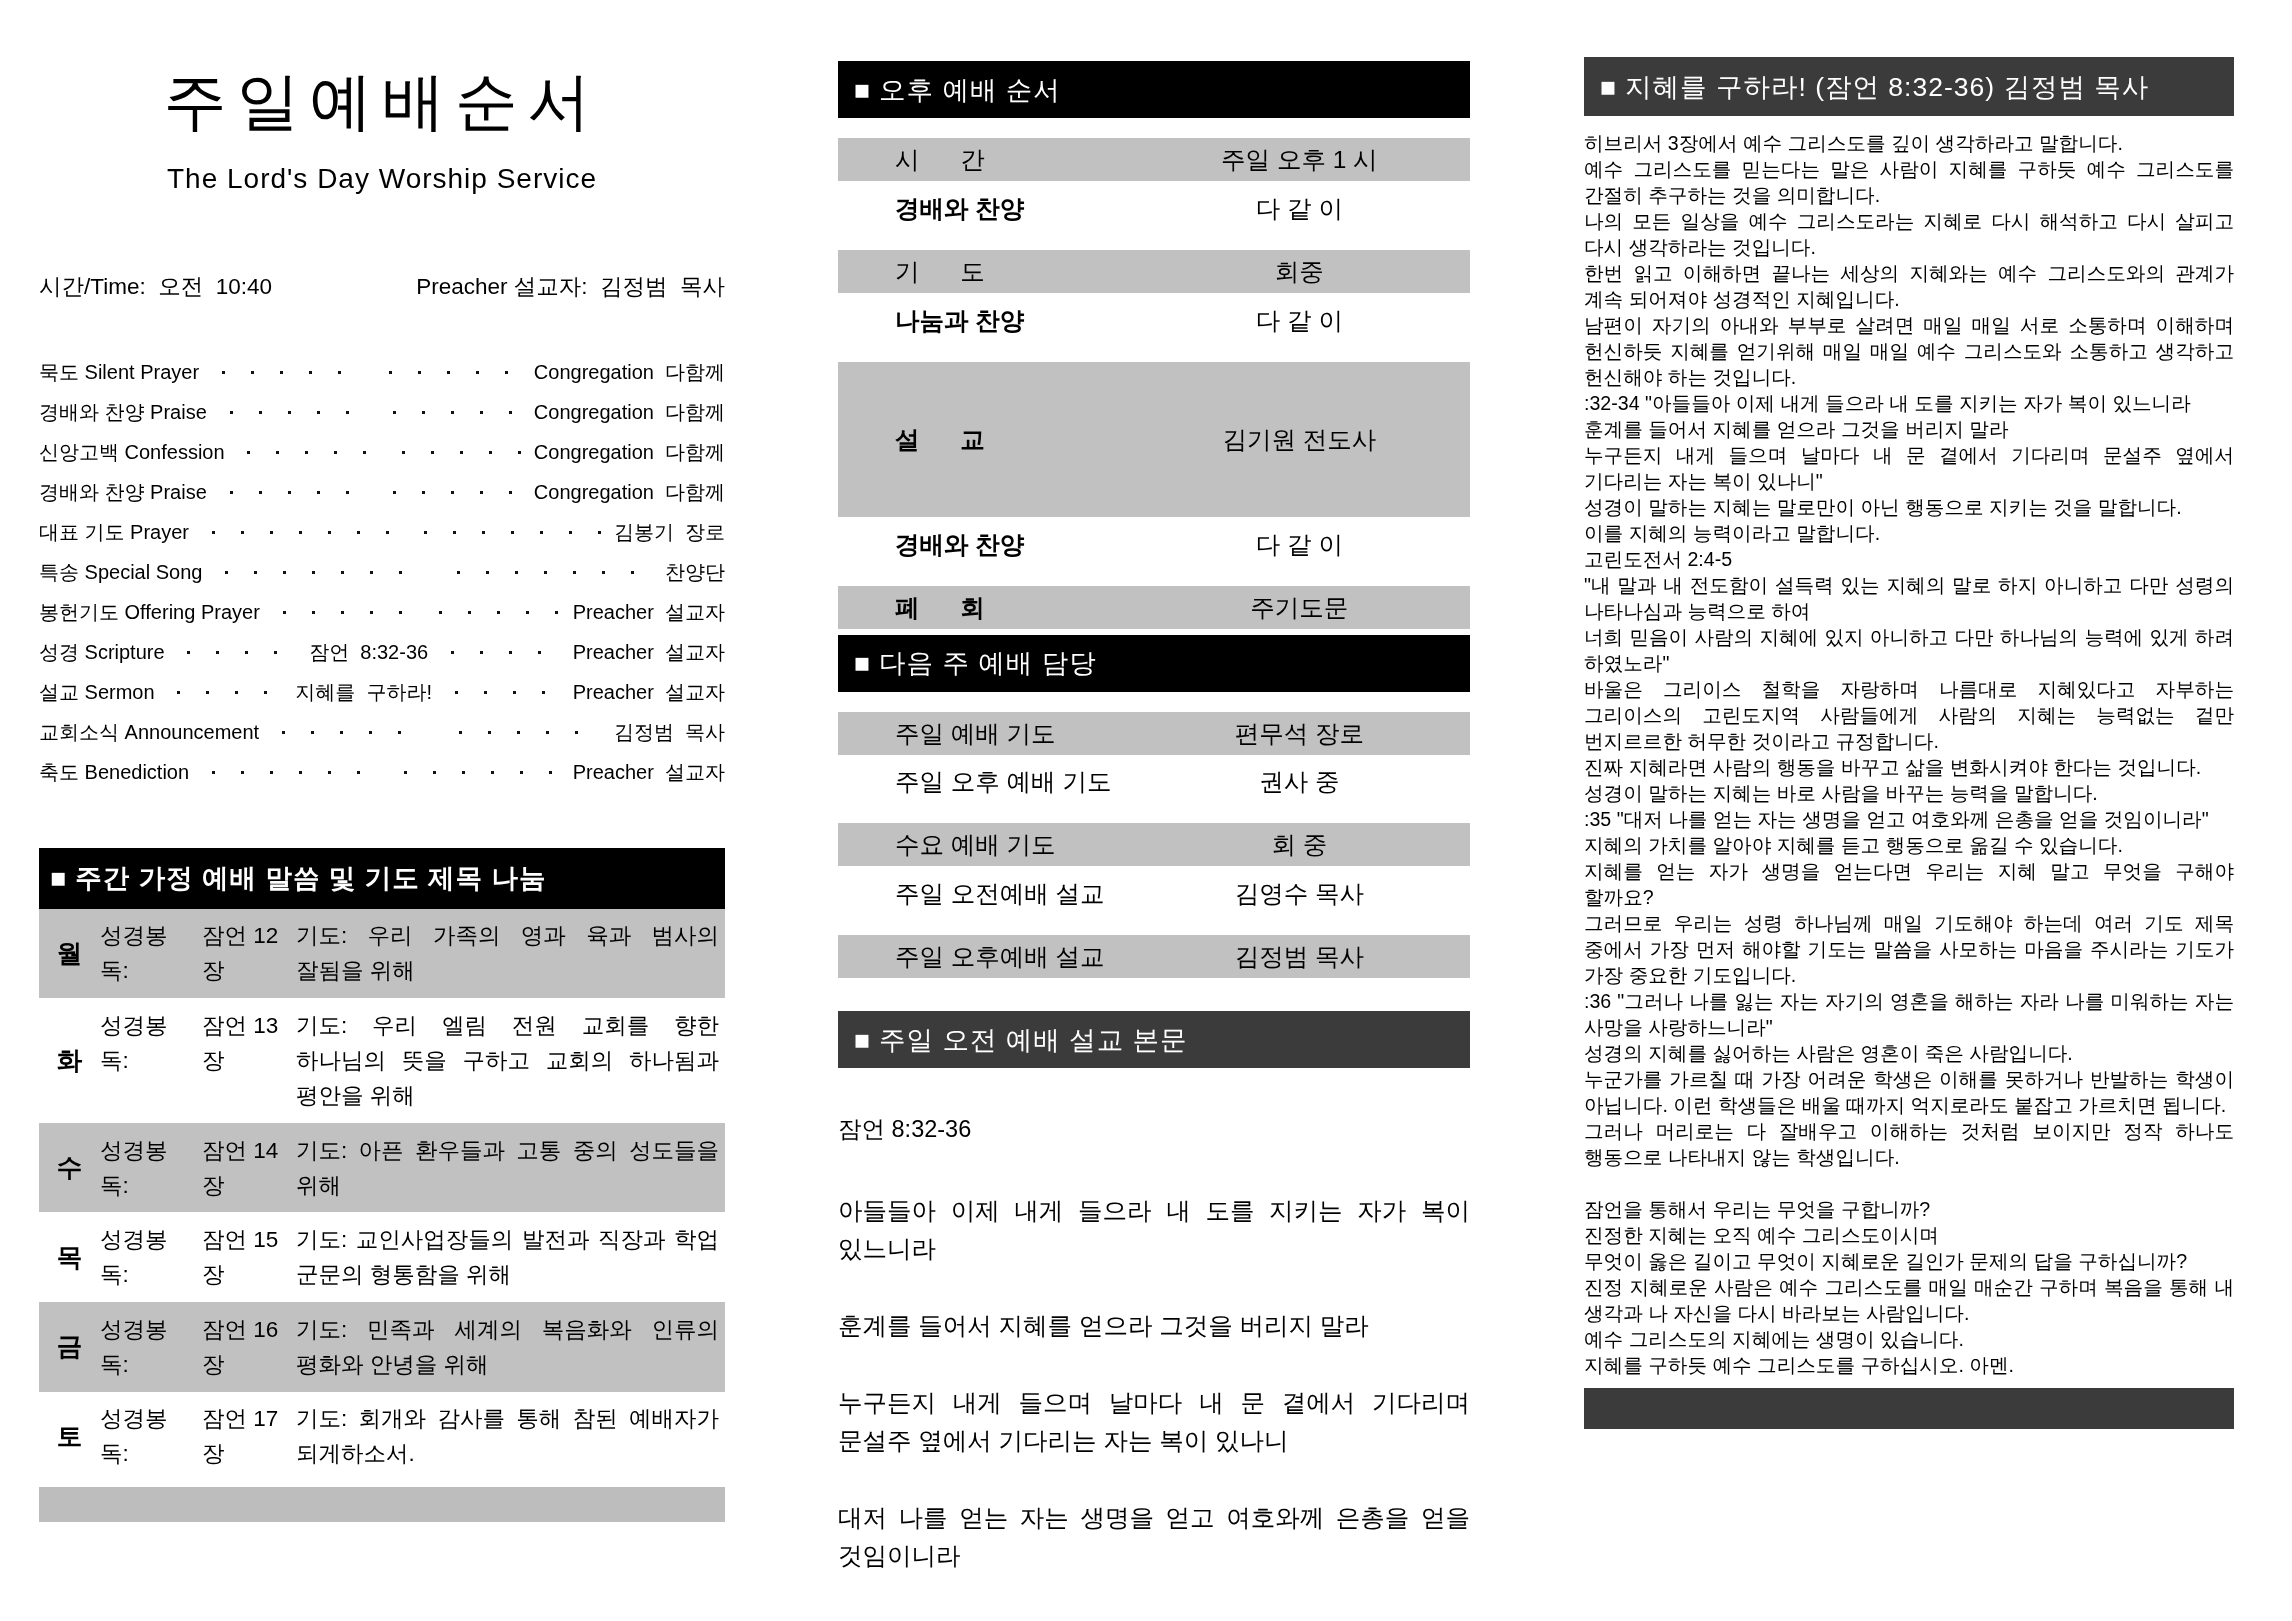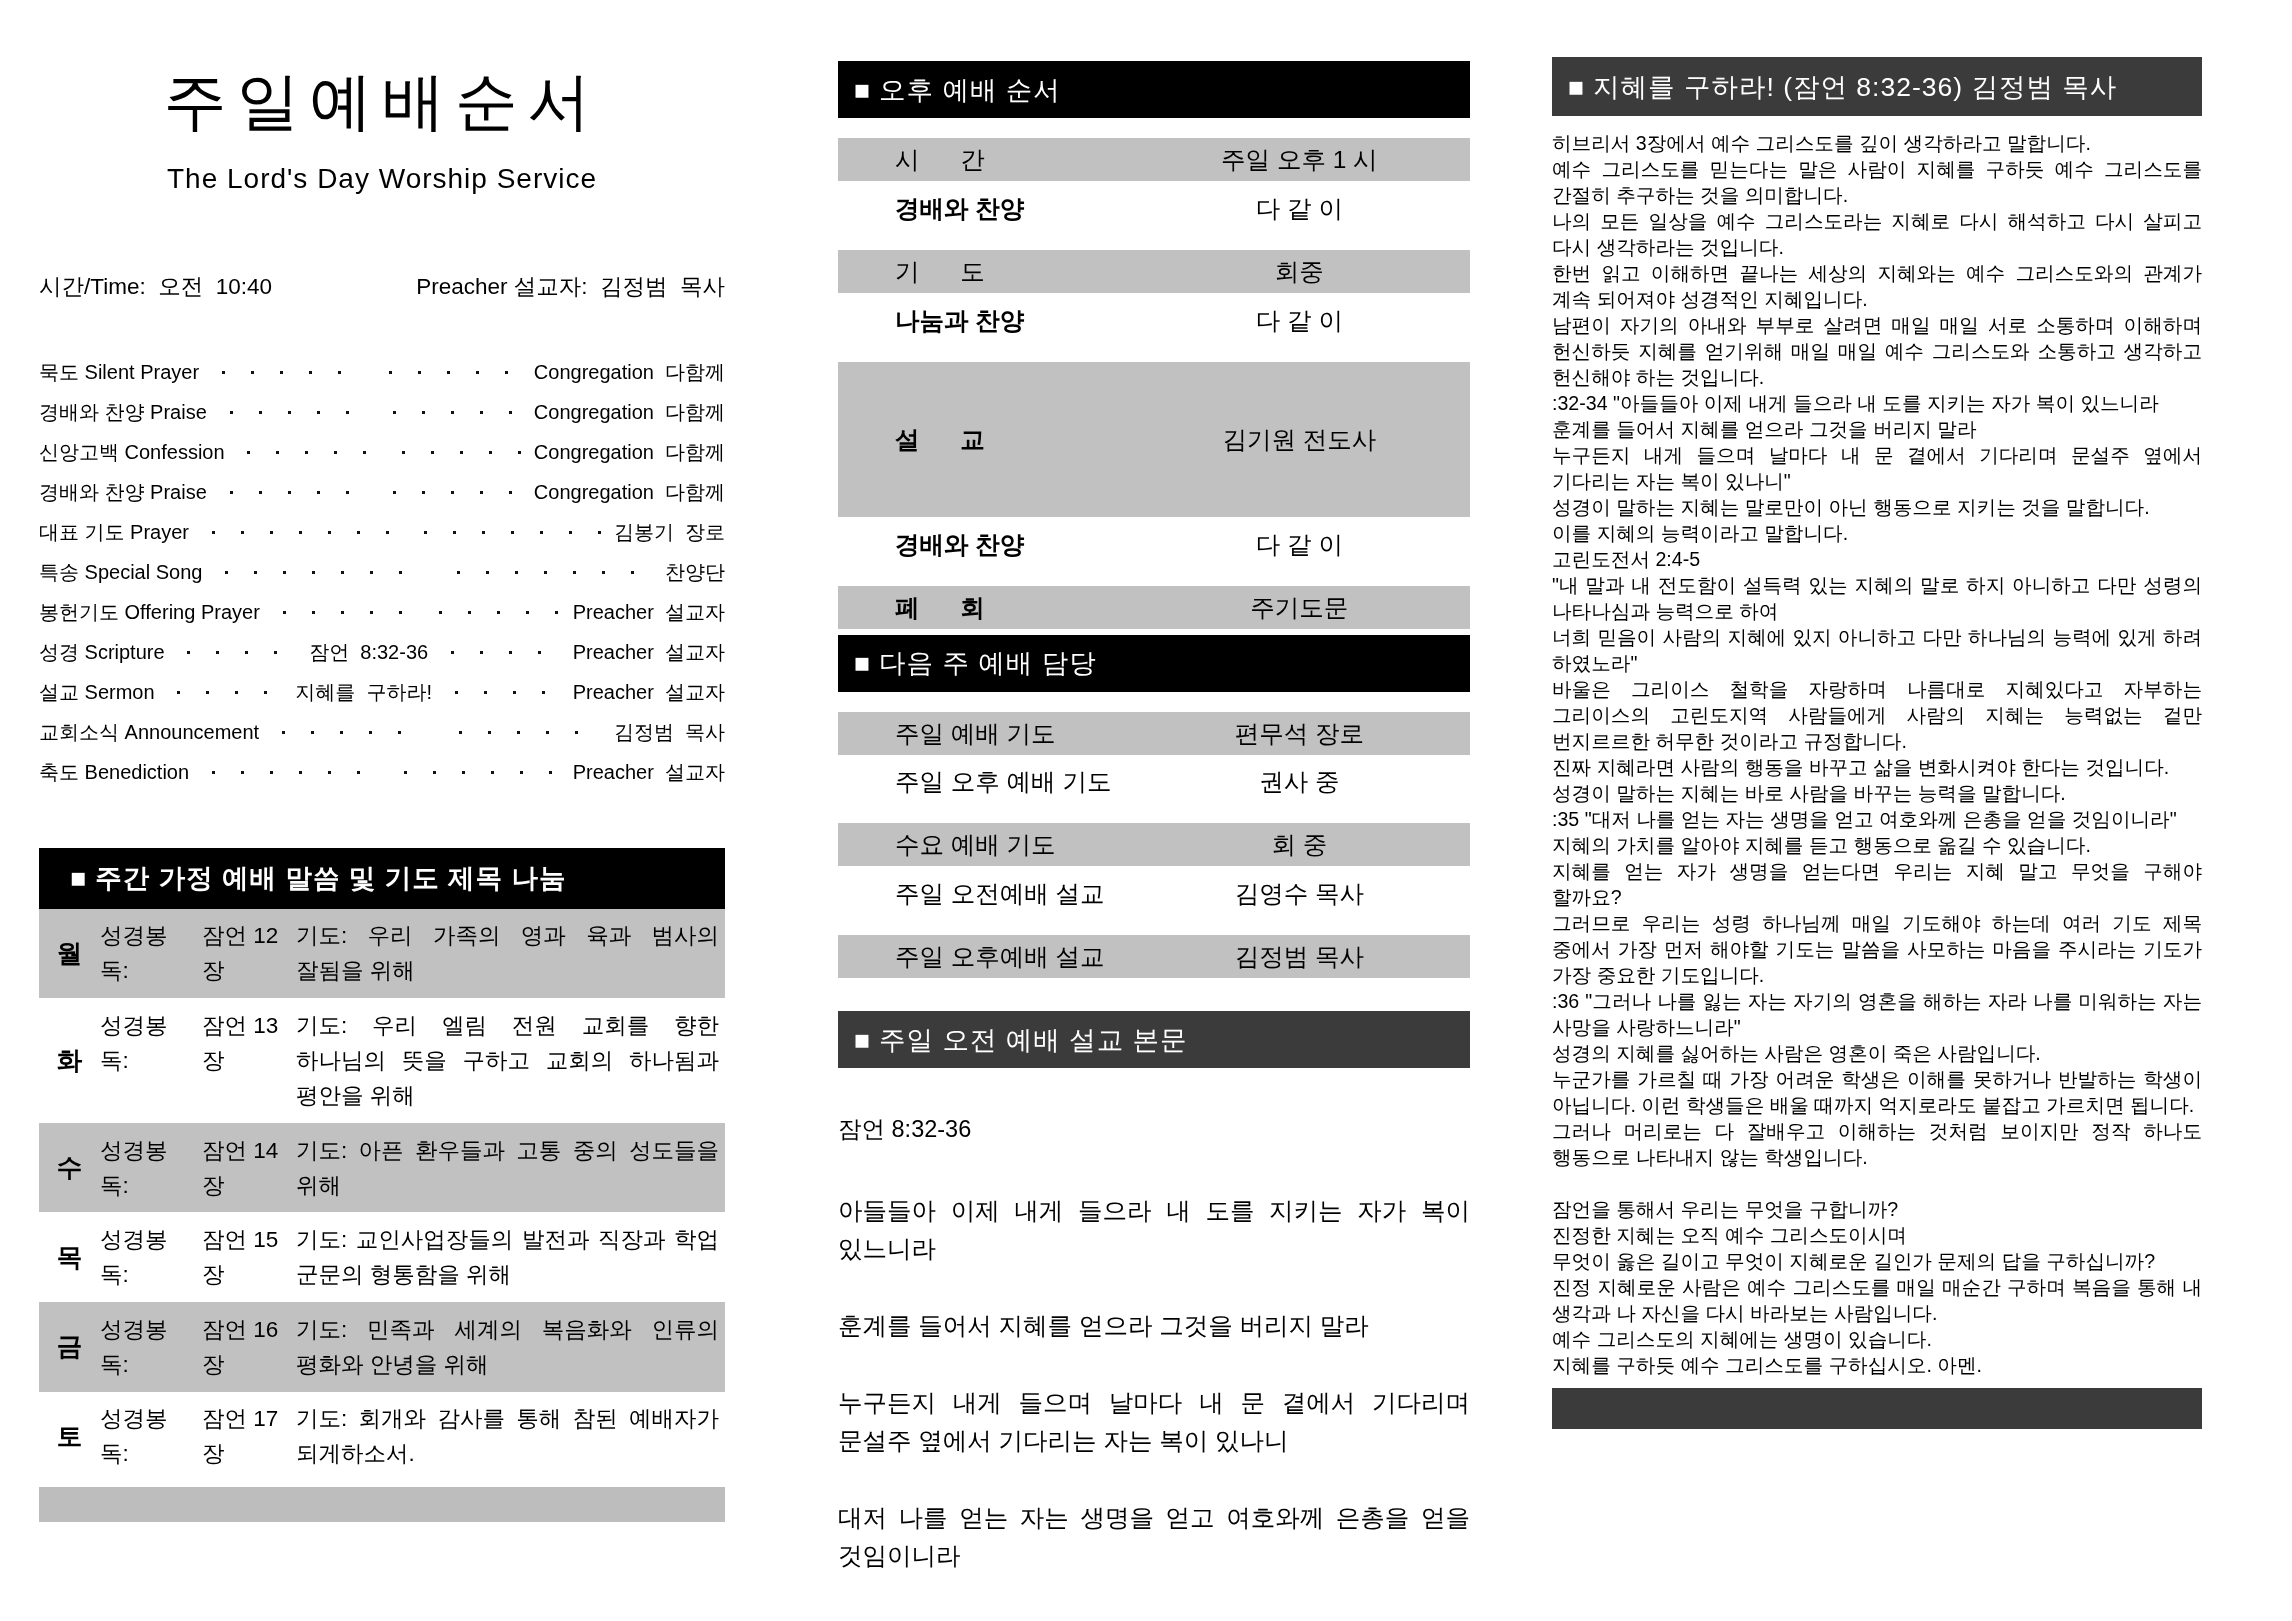--- a/index.html
+++ b/index.html
@@ -1,36 +1,36 @@
 <!DOCTYPE html>
 <html lang="ko"><head>
 <meta charset="utf-8">
 <style>
   html,body{margin:0;padding:0;background:#fff;}
   .page{position:relative;width:2293px;height:1621px;background:#ffffff;
         font-family:"Liberation Sans","DejaVu Sans",sans-serif;color:#000;overflow:hidden;}
   .col{position:absolute;top:0;}
   .col1{left:39px;width:686px;}
   .col2{left:838px;width:632px;}
-  .col3{left:1552px;width:650px;}
+  .col3{left:1584px;width:650px;}
 
   
   .title{margin-top:59px;text-align:center;font-size:63px;letter-spacing:9.8px;font-weight:500;}
   .subtitle{margin-top:17.6px;text-align:center;font-size:28px;letter-spacing:1px;}
   .time-row{margin-top:76px;display:flex;justify-content:space-between;font-size:22.5px;white-space:pre;}
   .order-list{margin-top:51px;}
   .order-row{display:flex;align-items:center;height:40px;font-size:20px;}
   .order-label{white-space:pre;}
   .order-mid{white-space:pre;}
   .order-value{white-space:pre;}
   .leader{flex:1 1 19.6px;height:23.5px;margin:0 9.8px;
           background-image:radial-gradient(circle 2px at center,#111 98%,transparent);
           background-size:29px 23.5px;background-repeat:repeat-x;background-position:left center;}
   .bar-header{margin-top:55px;background:#000;color:#fff;height:61px;display:flex;align-items:center;
-              padding-left:31px;font-size:26.5px;font-weight:bold;letter-spacing:1px;}
+              padding-left:11px;font-size:26.5px;font-weight:bold;letter-spacing:1px;}
   .week-table{width:100%;}
   .week-row{display:flex;align-items:stretch;font-size:22.5px;}
   .week-row.shaded{background:#c1c1c1;}
   .day-cell{flex:0 0 61px;display:flex;align-items:center;justify-content:center;
             font-weight:bold;font-size:25.5px;}
   .reading-cell{flex:0 0 196px;display:flex;justify-content:center;
                 line-height:35px;padding:9.8px 0;gap:16px;}
   .prayer-cell{flex:1 1 auto;display:flex;align-items:center;padding:9.8px 5.9px 9.8px 0;}
   .prayer-inner{text-align:justify;word-break:keep-all;line-height:35px;width:100%;}
   .gray-footer{margin-top:5.9px;height:35px;background:#bdbdbd;}

